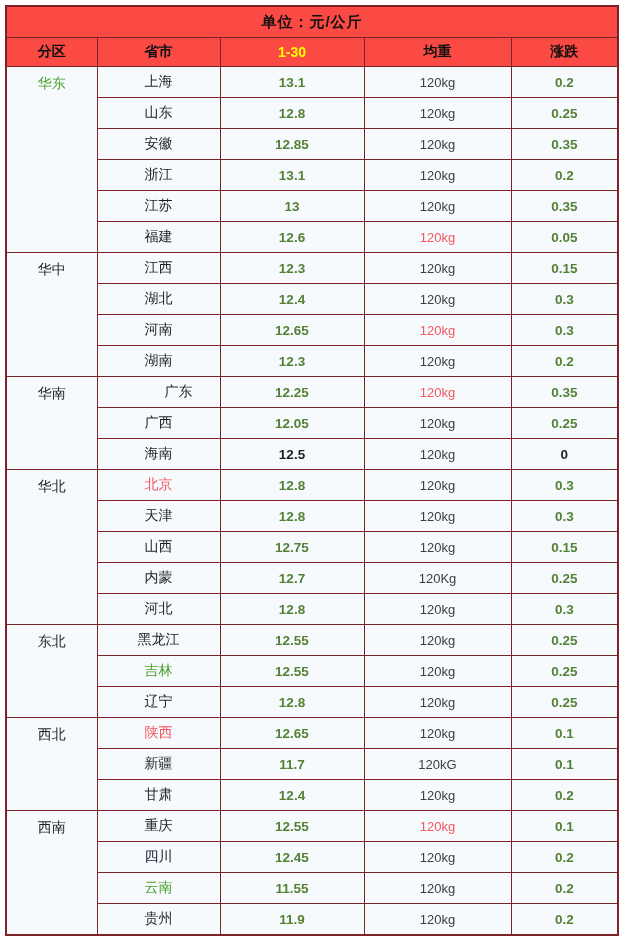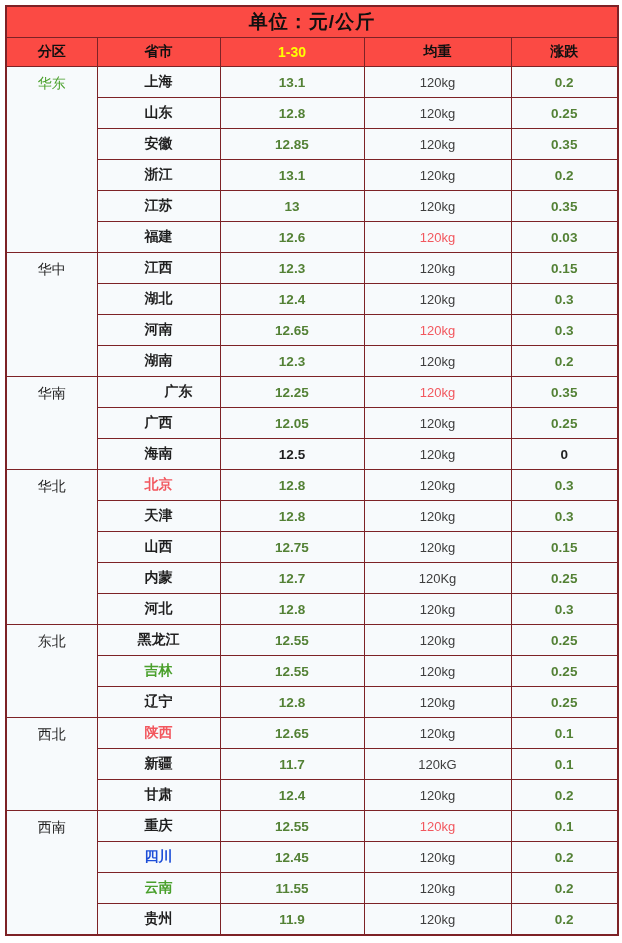--- a/index.html
+++ b/index.html
@@ -22,21 +22,21 @@
   }
   .price-table th,.price-table td{
     border:1px solid var(--border);
     text-align:center;
     padding:0;
     overflow:hidden;
   }
   .title-cell{
     background:var(--header-bg);
     height:30px;
-    font-size:19px;
+    font-size:15px;
     font-weight:bold;
     color:#101010;
     letter-spacing:1px;
   }
   .head-cell{
     background:var(--header-bg);
     height:28px;
     font-size:14px;
     font-weight:bold;
     color:#101010;
@@ -45,21 +45,21 @@
   .data-row td{
     background:var(--cell-bg);
     height:30px;
     font-size:14px;
   }
   td.region-cell{
     vertical-align:top;
     padding-top:8px;
     font-weight:normal;
   }
-  td.province-cell{font-weight:bold;}
+  td.province-cell{font-weight:normal;}
   td.price-cell{font-weight:bold;font-size:13.5px;}
   td.weight-cell{font-weight:normal;font-size:13px;margin-left:44px;}
   td.change-cell{font-weight:bold;font-size:13.5px;}
 </style>
 </head>
 <body>
 
 <div class="wrap">
   <table class="price-table">
     <colgroup>
@@ -110,21 +110,21 @@
         <tr class="data-row">
           <td class="province-cell" style="color: rgb(31, 31, 31);">江苏</td>
           <td class="price-cell" style="color: rgb(83, 129, 53);">13</td>
           <td class="weight-cell" style="color: rgb(61, 61, 61);">120kg</td>
           <td class="change-cell" style="color: rgb(83, 129, 53);">0.35</td>
         </tr>
         <tr class="data-row">
           <td class="province-cell" style="color: rgb(31, 31, 31);">福建</td>
           <td class="price-cell" style="color: rgb(83, 129, 53);">12.6</td>
           <td class="weight-cell" style="color: rgb(242, 87, 94);">120kg</td>
-          <td class="change-cell" style="color: rgb(83, 129, 53);">0.03</td>
+          <td class="change-cell" style="color: rgb(83, 129, 53);">0.05</td>
         </tr>
         <tr class="data-row">
           <td class="region-cell" rowspan="4" style="color: rgb(31, 31, 31);">华中</td>
           <td class="province-cell" style="color: rgb(31, 31, 31);">江西</td>
           <td class="price-cell" style="color: rgb(83, 129, 53);">12.3</td>
           <td class="weight-cell" style="color: rgb(61, 61, 61);">120kg</td>
           <td class="change-cell" style="color: rgb(83, 129, 53);">0.15</td>
         </tr>
         <tr class="data-row">
           <td class="province-cell" style="color: rgb(31, 31, 31);">湖北</td>
@@ -233,21 +233,21 @@
           <td class="change-cell" style="color: rgb(83, 129, 53);">0.2</td>
         </tr>
         <tr class="data-row">
           <td class="region-cell" rowspan="4" style="color: rgb(31, 31, 31);">西南</td>
           <td class="province-cell" style="color: rgb(31, 31, 31);">重庆</td>
           <td class="price-cell" style="color: rgb(83, 129, 53);">12.55</td>
           <td class="weight-cell" style="color: rgb(242, 87, 94);">120kg</td>
           <td class="change-cell" style="color: rgb(83, 129, 53);">0.1</td>
         </tr>
         <tr class="data-row">
-          <td class="province-cell" style="color: #1d4ed8; text-align: center;">四川</td>
+          <td class="province-cell" style="color: #0f172a; text-align: center;">四川</td>
           <td class="price-cell" style="color: rgb(83, 129, 53);">12.45</td>
           <td class="weight-cell" style="color: rgb(61, 61, 61);">120kg</td>
           <td class="change-cell" style="color: rgb(83, 129, 53);">0.2</td>
         </tr>
         <tr class="data-row">
           <td class="province-cell" style="color: rgb(74, 160, 44);">云南</td>
           <td class="price-cell" style="color: rgb(83, 129, 53);">11.55</td>
           <td class="weight-cell" style="color: rgb(61, 61, 61);">120kg</td>
           <td class="change-cell" style="color: rgb(83, 129, 53);">0.2</td>
         </tr>

